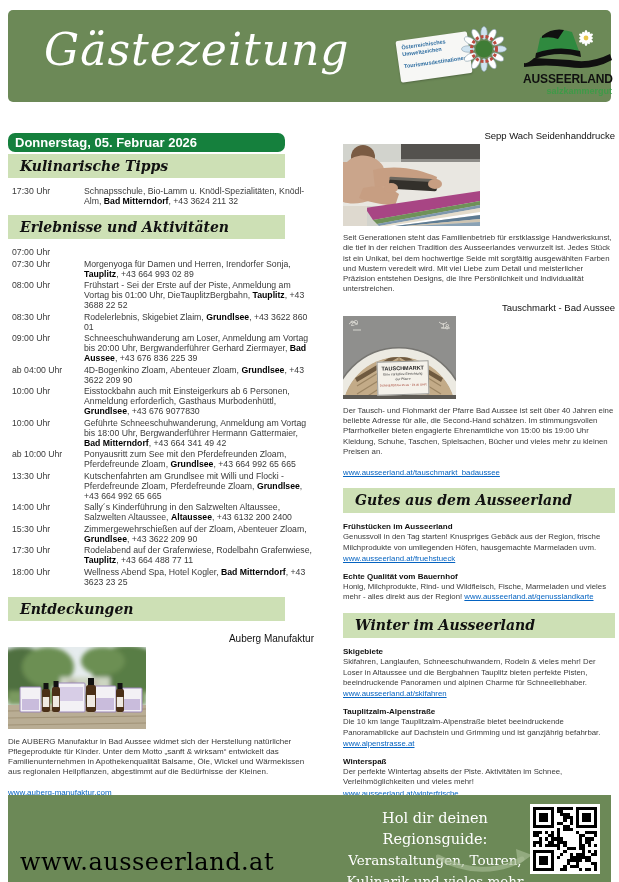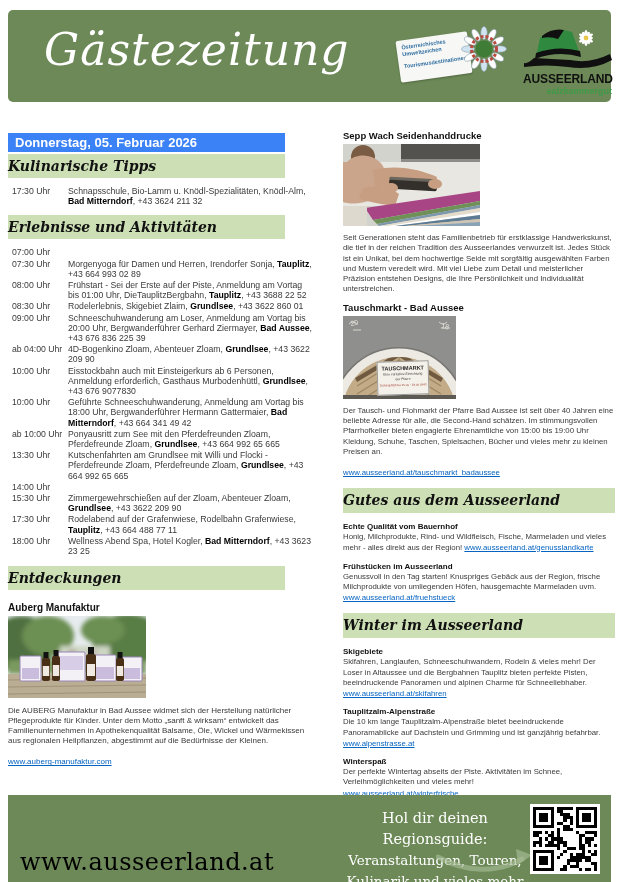--- a/index.html
+++ b/index.html
@@ -12,37 +12,37 @@
             font-style:italic;font-weight:400;font-size:44px;letter-spacing:1px;}
   .eco-card{position:absolute;left:390px;top:26px;width:72px;height:42px;background:#f7f7f5;
             transform:rotate(-8deg);border-radius:2px;box-shadow:0 1px 2px rgba(0,0,0,.25);
             padding:4px 5px;box-sizing:border-box;}
   .eco-card .l1{font-size:5.5px;font-weight:bold;color:#2e6da0;line-height:6.5px;}
   .eco-card .l3{font-size:5.5px;font-weight:bold;color:#2e6da0;margin-top:6px;}
   .eco-emblem{position:absolute;left:452px;top:14px;width:48px;height:50px;}
   .brand-logo{position:absolute;left:512px;top:16px;width:96px;height:72px;}
 
   
-  .date-banner{width:277px;height:19px;background:#3b82f6;color:#fff;font-weight:bold;
-               font-size:13px;line-height:19px;padding-left:7px;box-sizing:border-box;}
+  .date-banner{width:277px;height:19px;background:#15803d;color:#fff;font-weight:bold;
+               font-size:13px;line-height:19px;padding-left:7px;box-sizing:border-box;border-radius:7px;}
   .script{font-family:"DejaVu Serif",serif;font-style:italic;font-weight:bold;color:#111;}
   .green-banner{width:277px;height:24px;background:#cde0b5;font-size:14px;line-height:24px;
-                box-sizing:border-box;}
+                padding-left:12px;box-sizing:border-box;}
   .green-banner.wide{width:272px;}
 
   
   .left-col{position:absolute;left:8px;top:133px;width:306px;}
   .events{margin-top:8px;}
-  .event-row{display:flex;margin:0 0 1px 4px;}
+  .event-row{display:flex;margin:0 0 1px 4px;gap:16px;}
   .event-time{width:56px;flex:none;font-size:8.7px;line-height:10.2px;color:#3a3a3a;}
   .event-text{width:246px;font-size:8.7px;line-height:10.2px;color:#3a3a3a;}
   .event-text b{color:#000;}
   .mt9{margin-top:9px;} .mt10{margin-top:10px;} .mt11{margin-top:11px;}
 
-  .article-title{font-size:10px;font-weight:bold;color:#111;margin:12px 0 3px 0;}
+  .article-title{font-size:10px;font-weight:normal;color:#111;margin:12px 0 3px 0;text-align:right;}
   .photo{display:block;border:0;}
   .body-text{font-size:8px;line-height:10px;color:#3a3a3a;margin-top:8px;width:302px;}
   a.doclink{color:#0563c1;text-decoration:underline;font-size:8px;}
   .link-line{margin-top:4px;}
 
   
   .right-col{position:absolute;left:343px;top:130px;width:272px;}
   .right-col .article-title{margin:0 0 3px 0;font-size:9.5px;}
   .right-col .body-text{font-size:7.8px;line-height:10.3px;width:272px;margin-top:7px;}
   .right-col a.doclink{font-size:7.8px;}
@@ -185,20 +185,21 @@
           <div class="event-text"><span>Ponyausritt zum See mit den Pferdefreunden Zloam, Pferdefreunde Zloam</span>, <b>Grundlsee</b>, <span>+43 664 992 65 665</span></div>
         </div>
 
         <div class="event-row">
           <div class="event-time">13:30 Uhr</div>
           <div class="event-text"><span>Kutschenfahrten am Grundlsee mit Willi und Flocki - Pferdefreunde Zloam, Pferdefreunde Zloam</span>, <b>Grundlsee</b>, <span>+43 664 992 65 665</span></div>
         </div>
 
         <div class="event-row">
           <div class="event-time">14:00 Uhr</div>
+          <div class="event-text"><span>Sally´s Kinderführung in den Salzwelten Altaussee, Salzwelten Altaussee</span>, <b>Altaussee</b>, <span>+43 6132 200 2400</span></div>
         </div>
 
         <div class="event-row">
           <div class="event-time">15:30 Uhr</div>
           <div class="event-text"><span>Zimmergewehrschießen auf der Zloam, Abenteuer Zloam</span>, <b>Grundlsee</b>, <span>+43 3622 209 90</span></div>
         </div>
 
         <div class="event-row">
           <div class="event-time">17:30 Uhr</div>
           <div class="event-text"><span>Rodelabend auf der Grafenwiese, Rodelbahn Grafenwiese</span>, <b>Tauplitz</b>, <span>+43 664 488 77 11</span></div>
@@ -352,27 +353,27 @@
         <div class="s4">DONNERSTAG 15.00 - 19.00 UHR</div>
       </div>
     </div>
 
     <div class="body-text">Der Tausch- und Flohmarkt der Pfarre Bad Aussee ist seit über 40 Jahren eine beliebte Adresse für alle, die Second-Hand schätzen. Im stimmungsvollen Pfarrhofkeller bieten engagierte Ehrenamtliche von 15:00 bis 19:00 Uhr Kleidung, Schuhe, Taschen, Spielsachen, Bücher und vieles mehr zu kleinen Preisen an.</div>
     <div class="link-line"><a class="doclink" href="#">www.ausseerland.at/tauschmarkt_badaussee</a></div>
 
     <div class="green-banner wide script" style="margin-top:9px;height:25px;line-height:25px;">Gutes aus dem Ausseerland</div>
 
     <div class="item">
-      <div class="item-title">Echte Qualität vom Bauernhof</div>
-      <div class="item-text"><span>Honig, Milchprodukte, Rind- und Wildfleisch, Fische, Marmeladen und vieles mehr - alles direkt aus der Region!</span> <a class="doclink" href="#">www.ausseerland.at/genusslandkarte</a></div>
-    </div>
-    <div class="item">
       <div class="item-title">Frühstücken im Ausseerland</div>
       <div class="item-text">Genussvoll in den Tag starten! Knuspriges Gebäck aus der Region, frische Milchprodukte von umliegenden Höfen, hausgemachte Marmeladen uvm.</div>
       <a class="doclink block-link" href="#">www.ausseerland.at/fruehstueck</a>
+    </div>
+    <div class="item">
+      <div class="item-title">Echte Qualität vom Bauernhof</div>
+      <div class="item-text"><span>Honig, Milchprodukte, Rind- und Wildfleisch, Fische, Marmeladen und vieles mehr - alles direkt aus der Region!</span> <a class="doclink" href="#">www.ausseerland.at/genusslandkarte</a></div>
     </div>
 
     <div class="green-banner wide script mt11" style="height:25px;line-height:25px;">Winter im Ausseerland</div>
 
     <div class="item">
       <div class="item-title">Skigebiete</div>
       <div class="item-text">Skifahren, Langlaufen, Schneeschuhwandern, Rodeln &amp; vieles mehr! Der Loser in Altaussee und die Bergbahnen Tauplitz bieten perfekte Pisten, beeindruckende Panoramen und alpinen Charme für Schneeliebhaber.</div>
       <a class="doclink block-link" href="#">www.ausseerland.at/skifahren</a>
     </div>
     <div class="item">

